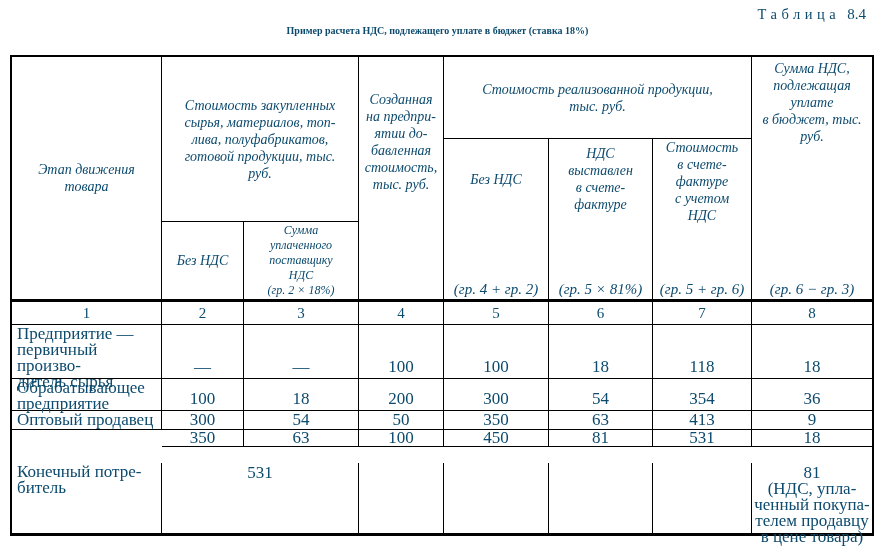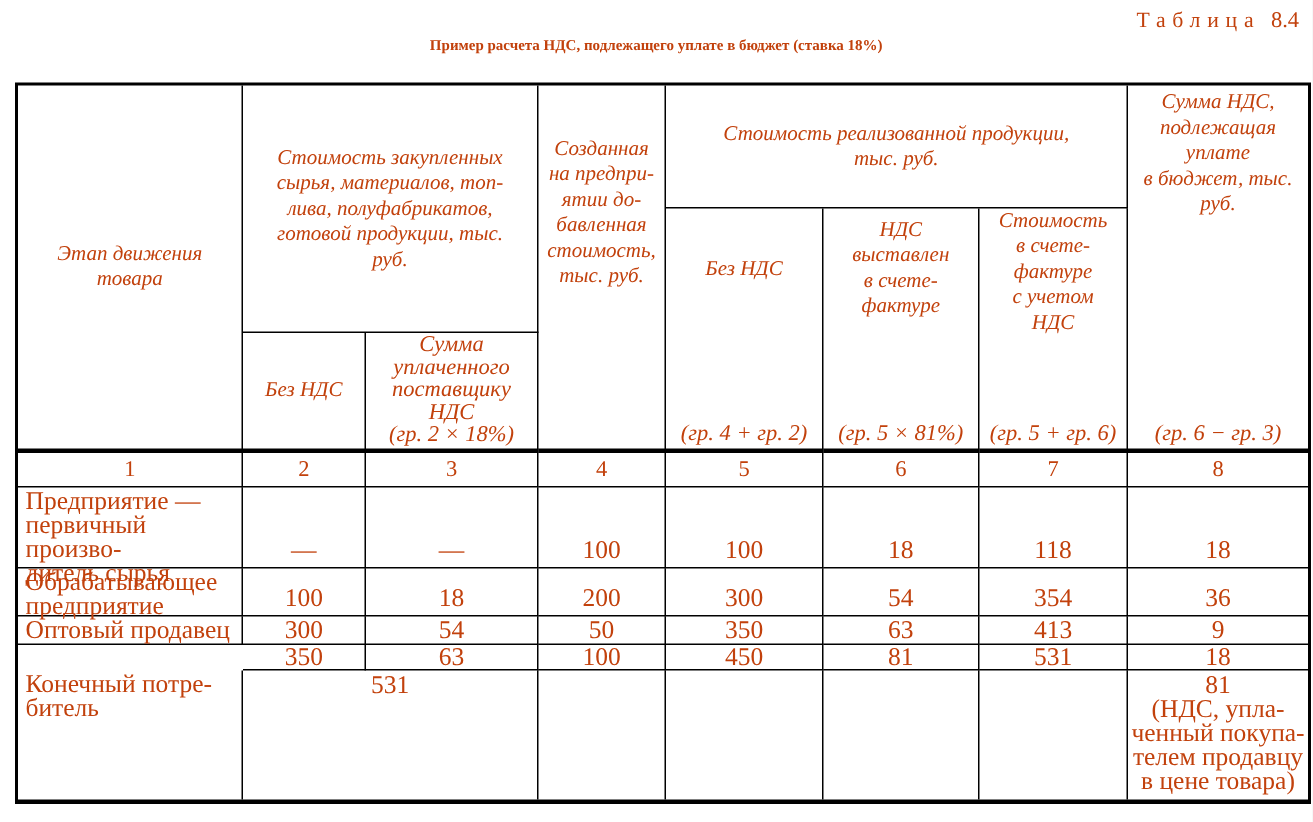--- a/index.html
+++ b/index.html
@@ -1,18 +1,18 @@
 <!DOCTYPE html>
 <html><head>
 <meta charset="utf-8">
 <style>
   html,body { margin:0; padding:0; background:#f2f2f2; }
   .sheet {
     position:relative; width:875px; height:548px; background:#ffffff;
-    font-family:"Liberation Serif","DejaVu Serif",serif; color:#c2410c;
+    font-family:"Liberation Serif","DejaVu Serif",serif; color:#0c4a6e;
     overflow:hidden;
   }
   .tbl-label { position:absolute; top:6px; right:9px; font-size:14.5px; white-space:nowrap; }
   .tbl-label .sp { letter-spacing:4.5px; }
   .tbl-label .num { margin-left:7px; }
   .title {
     position:absolute; top:25px; left:0; width:100%;
     text-align:center; font-weight:bold; font-size:10px;
   }
   .grid {
@@ -23,23 +23,23 @@
     border:2px solid #000;
     border-bottom-width:3px;
     background:#fff;
   }
   .cell {
     border-right:1px solid #000; border-bottom:1px solid #000;
     display:flex; flex-direction:column; align-items:center; justify-content:center;
     text-align:center; white-space:pre-line; min-width:0; min-height:0;
   }
   .last-col { border-right:none; }
-  .last-row { border-bottom:none; }
+  .last-row { border-bottom:none;margin-top:16px; }
   .hdr { font-style:italic; font-size:14px; line-height:17px; }
-  .hdr.tight { line-height:15px; font-size:15px; }
+  .hdr.tight { line-height:15px; font-size:12px; }
   .vtop-pad { justify-content:flex-start; padding-top:34px; }
   .vtop-hdr { justify-content:flex-start; padding-top:3px; }
   .main { min-height:80px; width:100%; display:flex; align-items:center; justify-content:center; flex:0 0 auto; }
   .formula { font-style:italic; font-size:15px; line-height:14px; margin-top:auto; padding-bottom:3px; white-space:pre; }
   .num { font-size:15px; }
   .num-row { border-top:2px solid #000; }
   .data { font-size:17px; line-height:16px; }
   .lbl { align-items:flex-start; text-align:left; padding-left:5px; padding-right:2px; justify-content:flex-start; padding-top:1px; }
   .lbl.vcen { justify-content:center; padding-top:0; }
   .vbot { justify-content:flex-end; padding-bottom:3px; }

